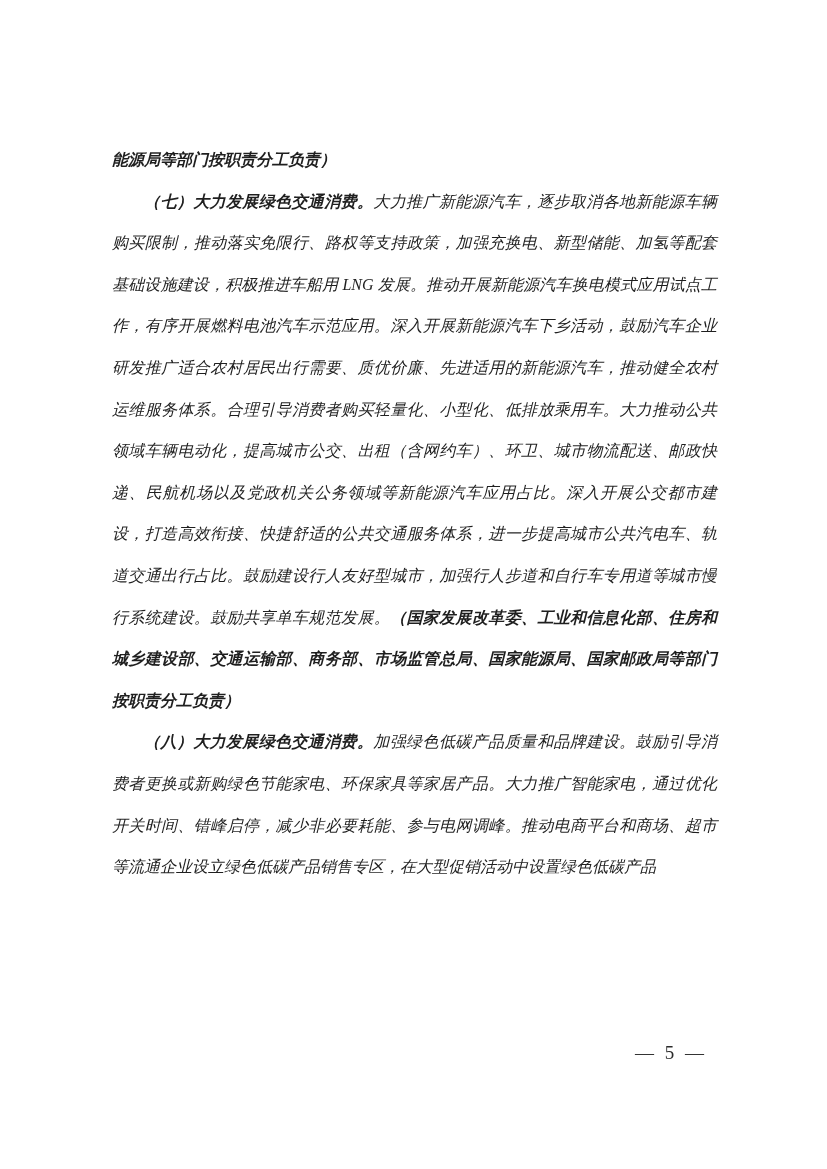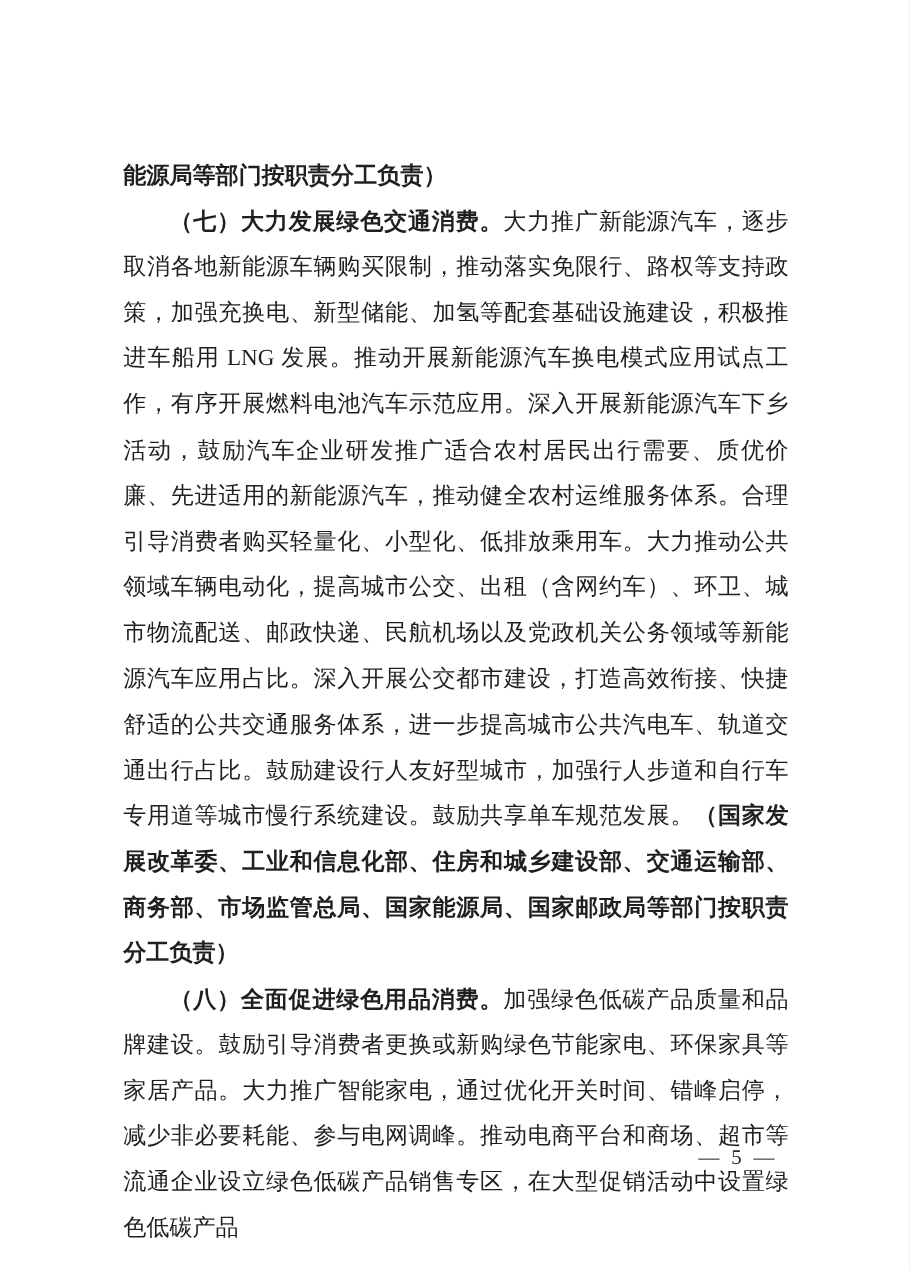--- a/index.html
+++ b/index.html
@@ -15,24 +15,25 @@
     margin: 0 auto;
     overflow: hidden;
     font-family: "Liberation Serif", "DejaVu Serif", serif;
     color: #1f1f1f;
   }
   .doc-body {
     position: absolute;
     left: 112px;
     top: 139px;
     width: 605px;
-    font-size: 21px;
+    font-size: 16px;
     line-height: 41.6px;
     text-align: justify;
     text-justify: inter-character;
+    font-style: italic;
   }
   .para {
     margin: 0;
     padding: 0;
     text-indent: 2em;
     word-break: break-all;
   }
   .para.no-indent {
     text-indent: 0;
   }
@@ -51,19 +52,19 @@
 <body>
 
 <div class="page">
 
   <div class="doc-body">
 
     <p class="para no-indent"><span class="seg bold">能源局等部门按职责分工负责）</span></p>
 
     <p class="para"><span class="seg bold">（七）大力发展绿色交通消费。</span><span class="seg">大力推广新能源汽车，逐步取消各地新能源车辆购买限制，推动落实免限行、路权等支持政策，加强充换电、新型储能、加氢等配套基础设施建设，积极推进车船用 LNG 发展。推动开展新能源汽车换电模式应用试点工作，有序开展燃料电池汽车示范应用。深入开展新能源汽车下乡活动，鼓励汽车企业研发推广适合农村居民出行需要、质优价廉、先进适用的新能源汽车，推动健全农村运维服务体系。合理引导消费者购买轻量化、小型化、低排放乘用车。大力推动公共领域车辆电动化，提高城市公交、出租（含网约车）、环卫、城市物流配送、邮政快递、民航机场以及党政机关公务领域等新能源汽车应用占比。深入开展公交都市建设，打造高效衔接、快捷舒适的公共交通服务体系，进一步提高城市公共汽电车、轨道交通出行占比。鼓励建设行人友好型城市，加强行人步道和自行车专用道等城市慢行系统建设。鼓励共享单车规范发展。</span><span class="seg bold">（国家发展改革委、工业和信息化部、住房和城乡建设部、交通运输部、商务部、市场监管总局、国家能源局、国家邮政局等部门按职责分工负责）</span></p>
 
-    <p class="para"><span class="seg bold">（八）全面促进绿色用品消费。</span><span class="seg">加强绿色低碳产品质量和品牌建设。鼓励引导消费者更换或新购绿色节能家电、环保家具等家居产品。大力推广智能家电，通过优化开关时间、错峰启停，减少非必要耗能、参与电网调峰。推动电商平台和商场、超市等流通企业设立绿色低碳产品销售专区，在大型促销活动中设置绿色低碳产品</span></p>
+    <p class="para"><span class="seg bold">（八）大力发展绿色交通消费。</span><span class="seg">加强绿色低碳产品质量和品牌建设。鼓励引导消费者更换或新购绿色节能家电、环保家具等家居产品。大力推广智能家电，通过优化开关时间、错峰启停，减少非必要耗能、参与电网调峰。推动电商平台和商场、超市等流通企业设立绿色低碳产品销售专区，在大型促销活动中设置绿色低碳产品</span></p>
 
   </div>
 
   <div class="page-footer">— 5 —</div>
 
 </div>
 
 </body></html>

